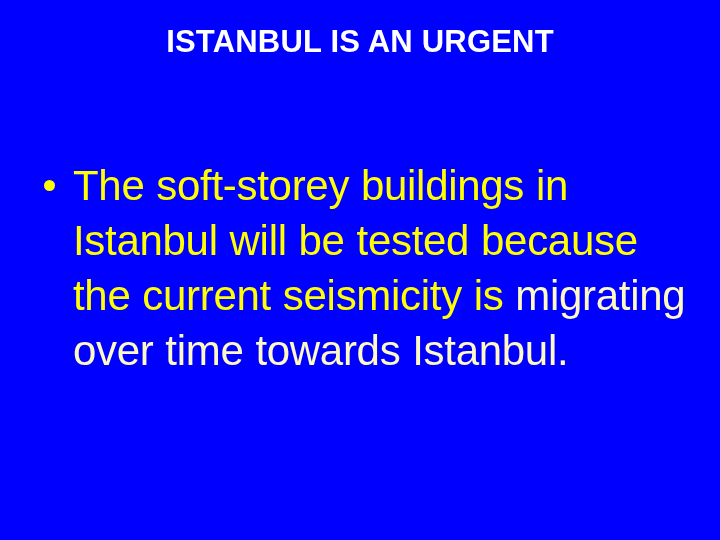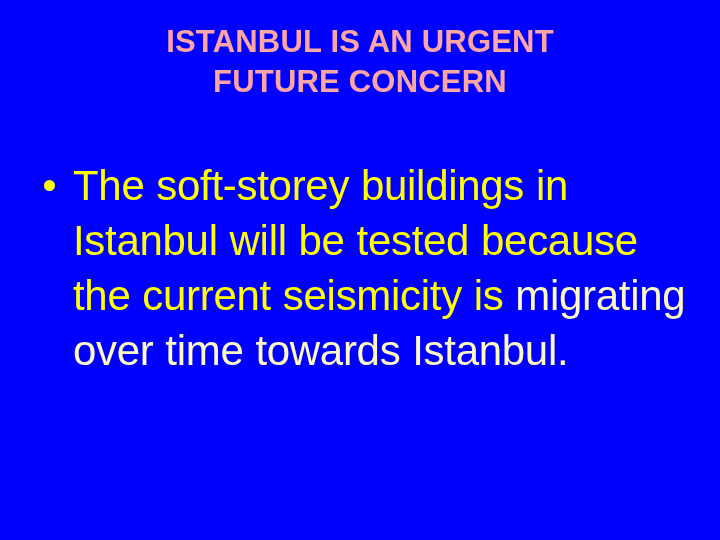--- a/index.html
+++ b/index.html
@@ -23,21 +23,21 @@
   
   #title-block {
     position: absolute;
     left: 0;
     top: 22px;
     width: 720px;
     text-align: center;
   }
   .title-line {
     display: block;
-    color: #fca5a5;
+    color: #ffffff;
     font-weight: bold;
     font-size: 31px;
     line-height: 40px;
     letter-spacing: 0.2px;
     white-space: nowrap;
   }
 
   
   #body-block {
     position: absolute;
@@ -71,21 +71,20 @@
   .seg-yellow { color: #ffff00; }
   .seg-white  { color: #fef9c3; }
 </style>
 </head>
 <body>
 
 <div id="slide">
 
   <div id="title-block">
     <span class="title-line">ISTANBUL IS AN URGENT</span>
-    <span class="title-line">FUTURE CONCERN</span>
   </div>
 
   <div id="body-block">
     <div id="bullet-row">
       <span id="bullet-marker"></span>
       <span id="bullet-text">
         <span class="seg-yellow">The soft-storey buildings in Istanbul will be tested because the current seismicity is </span><span class="seg-white">migrating over time towards Istanbul.</span>
       </span>
     </div>
   </div>

